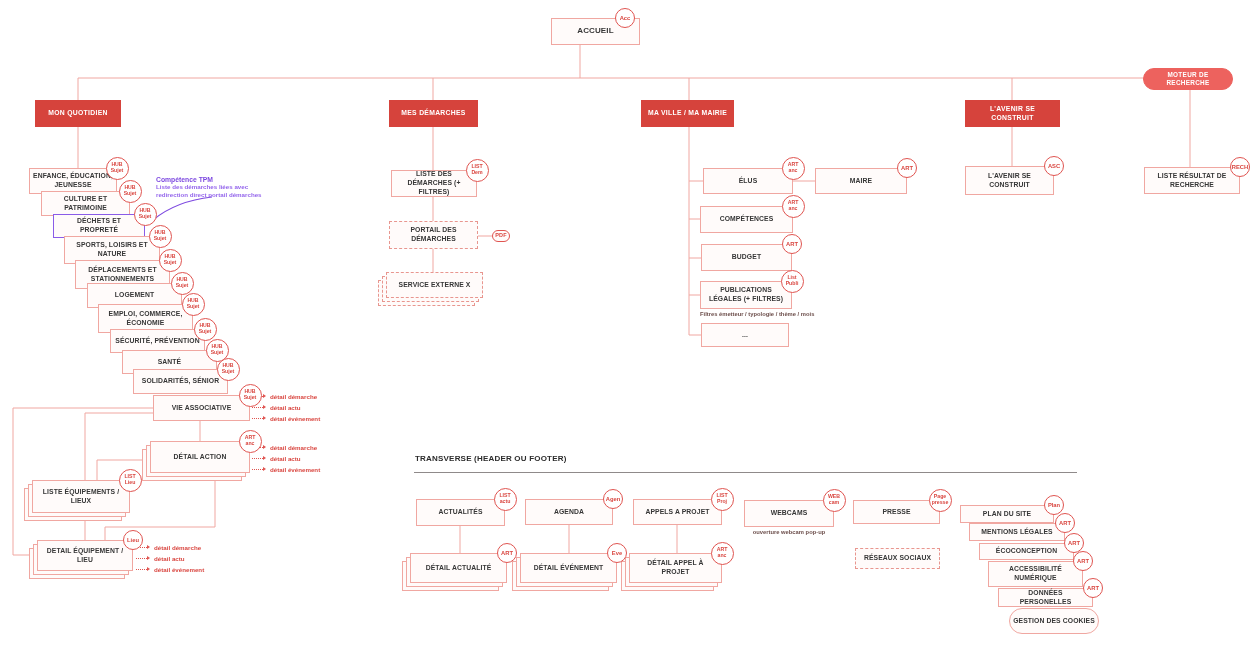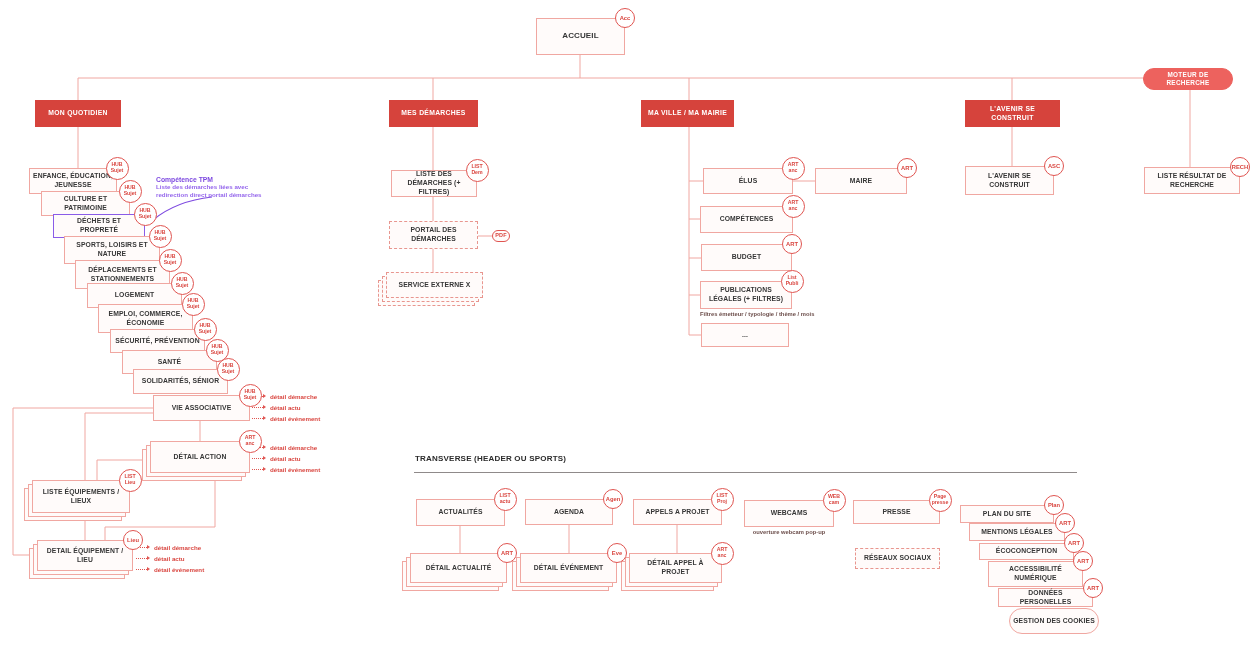--- a/index.html
+++ b/index.html
@@ -87,28 +87,28 @@
       <polyline points="689,295 700,295" fill="none" stroke="#f0a7a1" stroke-width="1"></polyline>
       <polyline points="689,335 701,335" fill="none" stroke="#f0a7a1" stroke-width="1"></polyline>
       <polyline points="793,181 815,181" fill="none" stroke="#f0a7a1" stroke-width="1"></polyline>
       <polyline points="1012,127 1012,166" fill="none" stroke="#f0a7a1" stroke-width="1"></polyline>
       <polyline points="1190,90 1190,167" fill="none" stroke="#f0a7a1" stroke-width="1"></polyline>
       <polyline points="460,526 460,553" fill="none" stroke="#f0a7a1" stroke-width="1"></polyline>
       <polyline points="569,525 569,553" fill="none" stroke="#f0a7a1" stroke-width="1"></polyline>
       <polyline points="677,525 677,553" fill="none" stroke="#f0a7a1" stroke-width="1"></polyline>
       <path d="M 212 197 Q 176 201 153 220" fill="none" stroke="#7d49e0" stroke-width="1.2"></path>
     </svg>
-  <div class="section-title">TRANSVERSE (HEADER OU SPORTS)</div>
+  <div class="section-title">TRANSVERSE (HEADER OU FOOTER)</div>
   <div class="section-rule"></div>
   <div class="annotation">
     <div class="ann-title">Compétence TPM</div>
     <div class="ann-line">Liste des démarches liées avec</div>
     <div class="ann-line">redirection direct portail démarches</div>
   </div>
-<div class="node" style="left: 536px; top: 18px; width: 89px; height: 37px; font-size: 8px;">
+<div class="node" style="left: 551px; top: 18px; width: 89px; height: 27px; font-size: 8px;">
       <span>ACCUEIL</span>
     </div>
     <div class="badge" style="left: 615px; top: 8px; width: 20px; height: 20px;">
       <span>Acc</span>
     </div>
     <div class="node header" style="left: 35px; top: 100px; width: 86px; height: 27px;">
       <span>MON QUOTIDIEN</span>
     </div>
     <div class="node header" style="left: 389px; top: 100px; width: 89px; height: 27px;">
       <span>MES DÉMARCHES</span>

